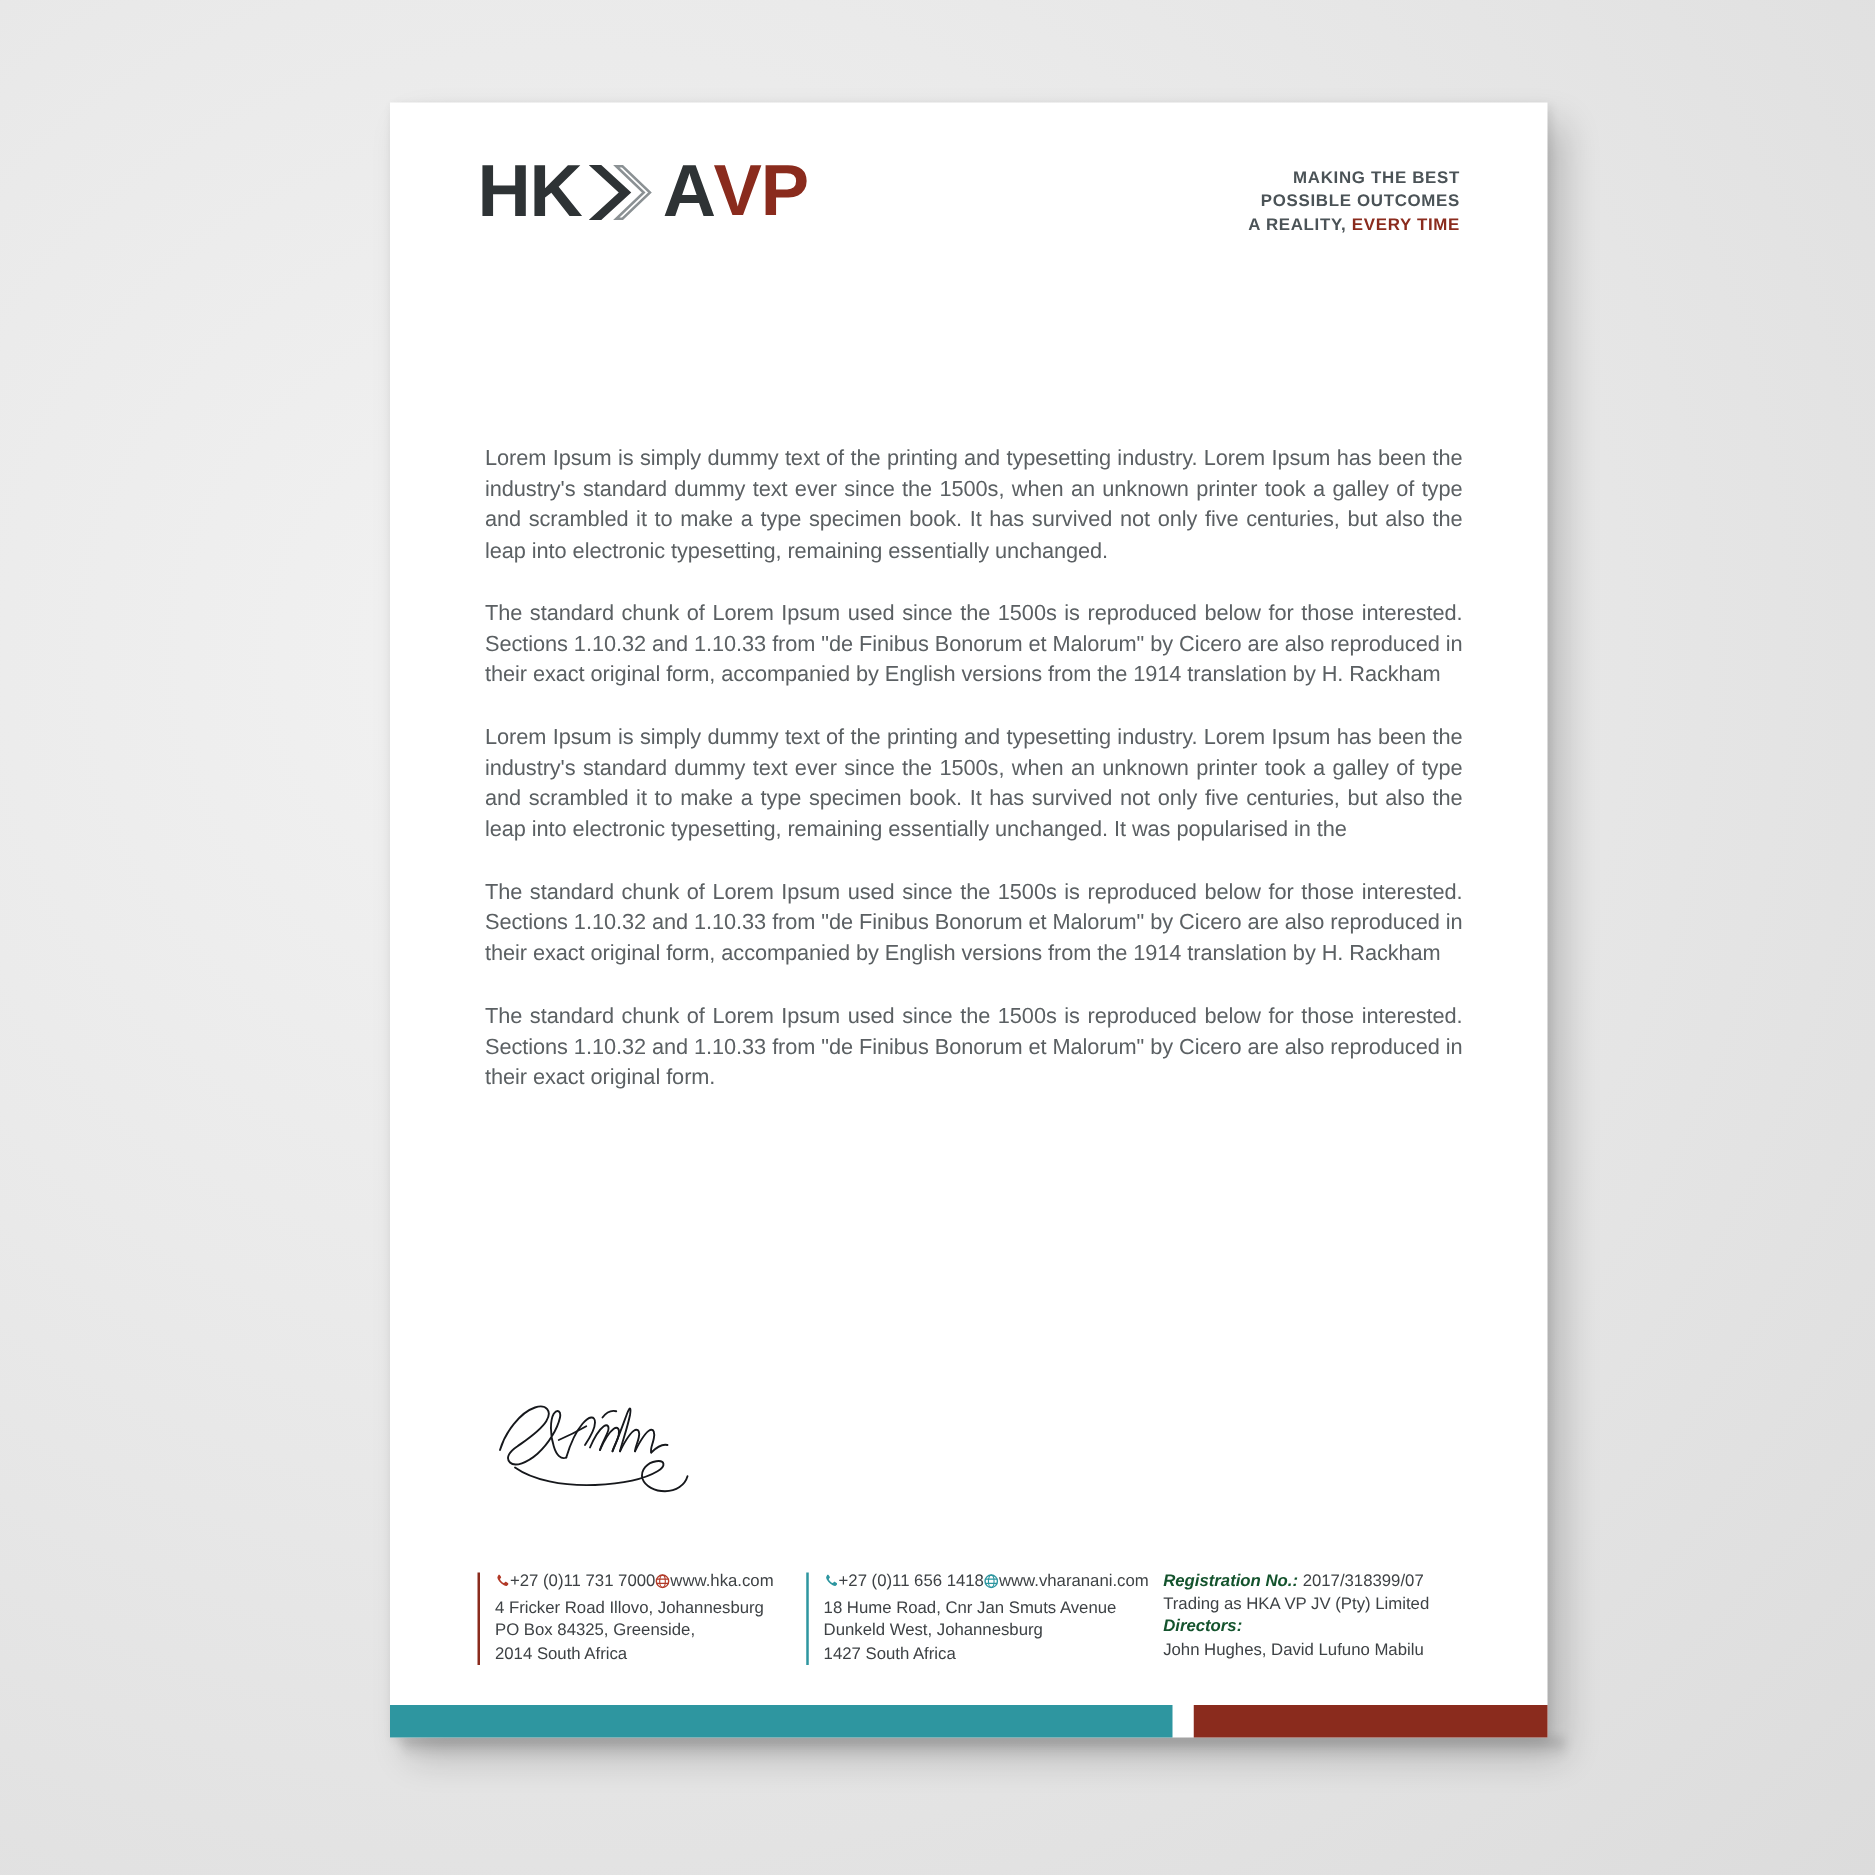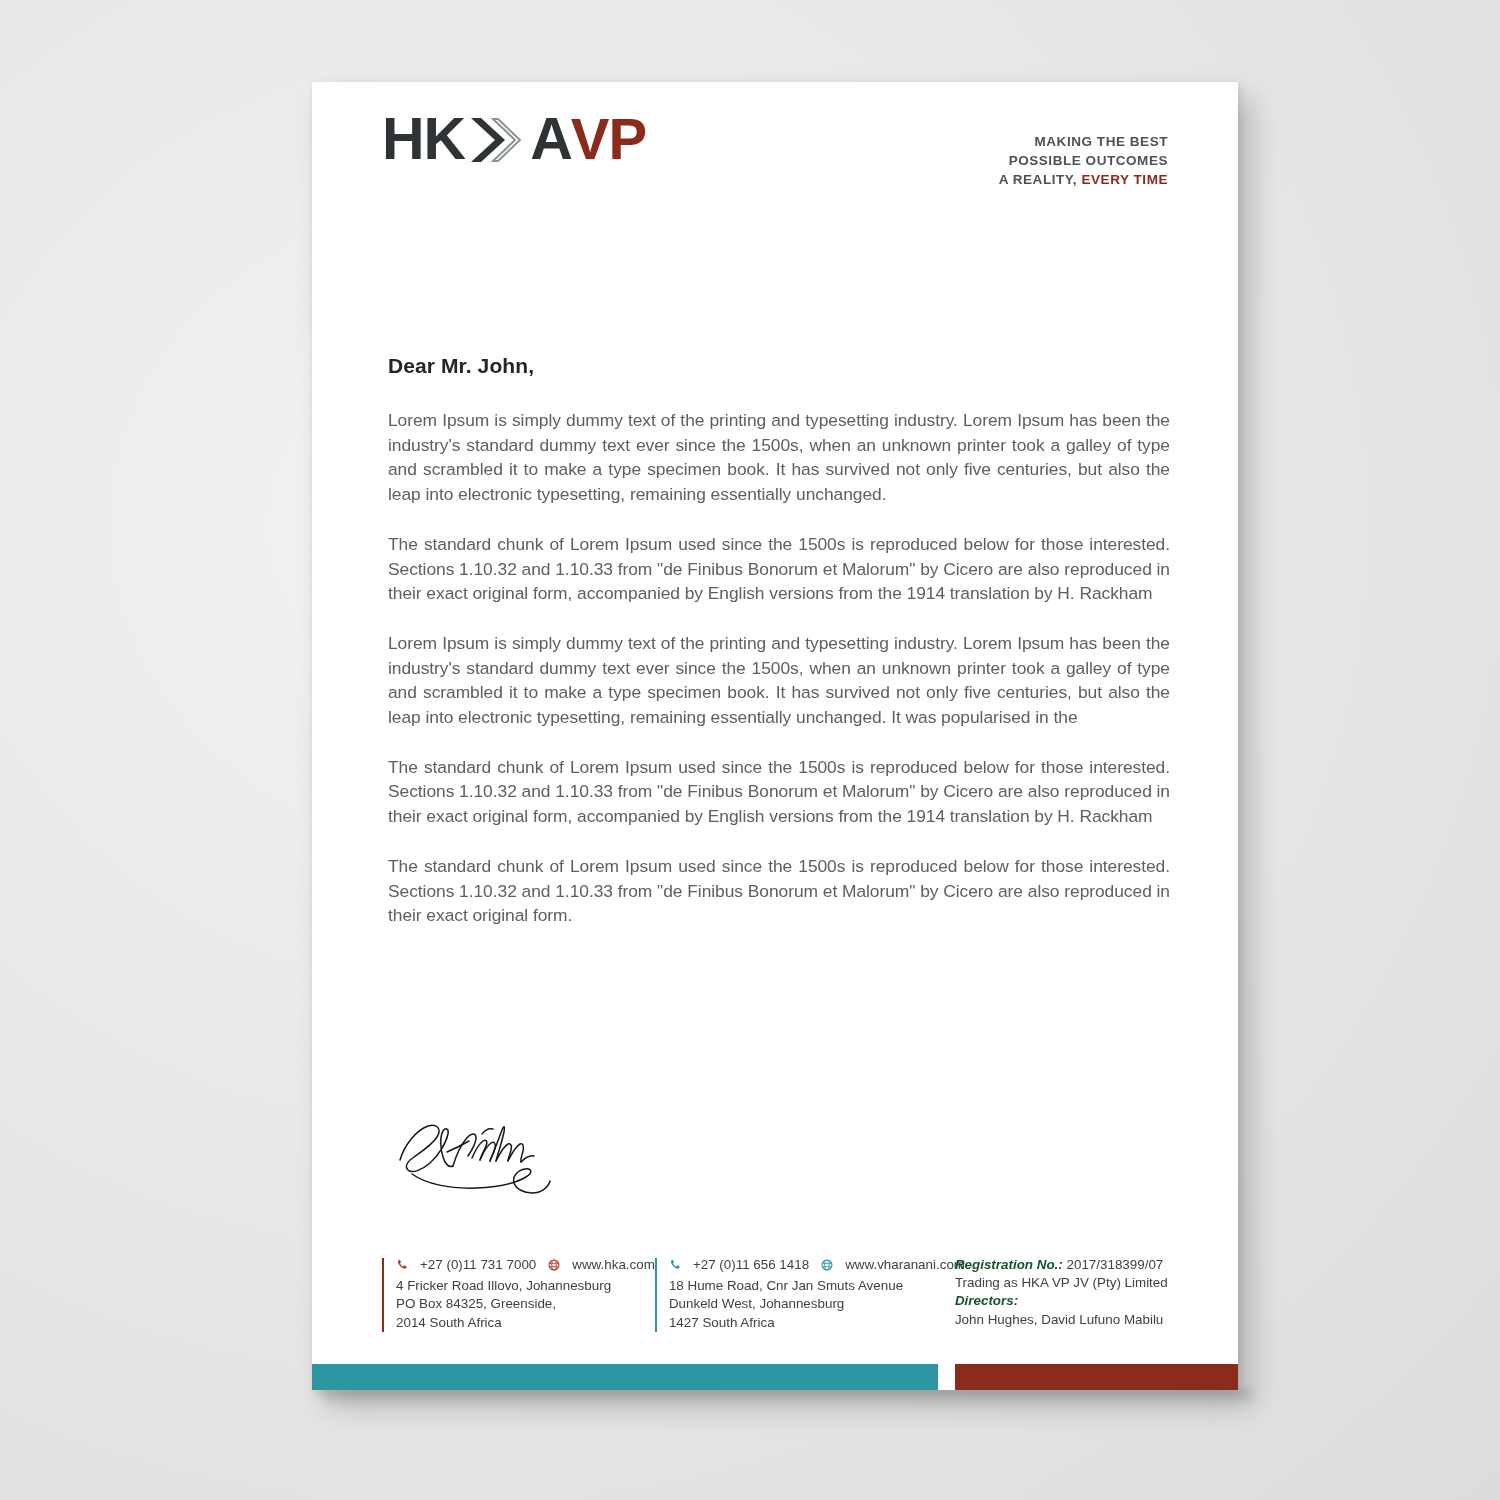--- a/index.html
+++ b/index.html
@@ -32,21 +32,21 @@
   .header {
     position: absolute;
     left: 0; top: 0;
     width: 100%;
     height: 140px;
   }
 
   .logo {
     position: absolute;
     left: 70px;
-    top: 26px;
+    top: 40px;
     display: flex;
     align-items: center;
     height: 62px;
   }
   .logo-hk {
     font-family: "Liberation Sans", sans-serif;
     font-weight: bold;
     font-size: 59px;
     letter-spacing: -1px;
     color: #2e3335;
@@ -153,21 +153,21 @@
     width: 2px;
     height: 74px;
   }
   .fcol-1 { width: 276px; }
   .fcol-2 { width: 300px; }
   .fcol-3 { width: 250px; padding-left: 0; }
 
   .fline-top {
     display: flex;
     align-items: center;
-    gap: 12px;
+    gap: 0;
     margin-bottom: 3px;
     white-space: nowrap;
   }
   .fline { white-space: nowrap; }
   .ficon { display: inline-flex; align-items: center; }
   .fcol-3 b { font-weight: bold; color: #14532d; font-style: italic; }
 
   
   .bar {
     position: absolute;
@@ -214,21 +214,20 @@
       <div>POSSIBLE OUTCOMES</div>
       <div>
         <span>A REALITY,</span>
         <span class="accent">EVERY TIME</span>
       </div>
     </div>
 
   </div>
 
   <div class="letter">
-    <div class="salutation">Dear Mr. John,</div>
     <p class="para">Lorem Ipsum is simply dummy text of the printing and typesetting industry. Lorem Ipsum has been the industry's standard dummy text ever since the 1500s, when an unknown printer took a galley of type and scrambled it to make a type specimen book. It has survived not only five centuries, but also the leap into electronic typesetting, remaining essentially unchanged.</p>
     <p class="para">The standard chunk of Lorem Ipsum used since the 1500s is reproduced below for those interested. Sections 1.10.32 and 1.10.33 from "de Finibus Bonorum et Malorum" by Cicero are also reproduced in their exact original form, accompanied by English versions from the 1914 translation by H. Rackham</p>
     <p class="para">Lorem Ipsum is simply dummy text of the printing and typesetting industry. Lorem Ipsum has been the industry's standard dummy text ever since the 1500s, when an unknown printer took a galley of type and scrambled it to make a type specimen book. It has survived not only five centuries, but also the leap into electronic typesetting, remaining essentially unchanged. It was popularised in the</p>
     <p class="para">The standard chunk of Lorem Ipsum used since the 1500s is reproduced below for those interested. Sections 1.10.32 and 1.10.33 from "de Finibus Bonorum et Malorum" by Cicero are also reproduced in their exact original form, accompanied by English versions from the 1914 translation by H. Rackham</p>
     <p class="para">The standard chunk of Lorem Ipsum used since the 1500s is reproduced below for those interested. Sections 1.10.32 and 1.10.33 from "de Finibus Bonorum et Malorum" by Cicero are also reproduced in their exact original form.</p>
   </div>
 
   <div class="signature">
     <svg width="180" height="96" viewBox="0 0 180 96" aria-hidden="true">
       <g fill="none" stroke="#16181c" stroke-width="1.5" stroke-linecap="round" stroke-linejoin="round">

